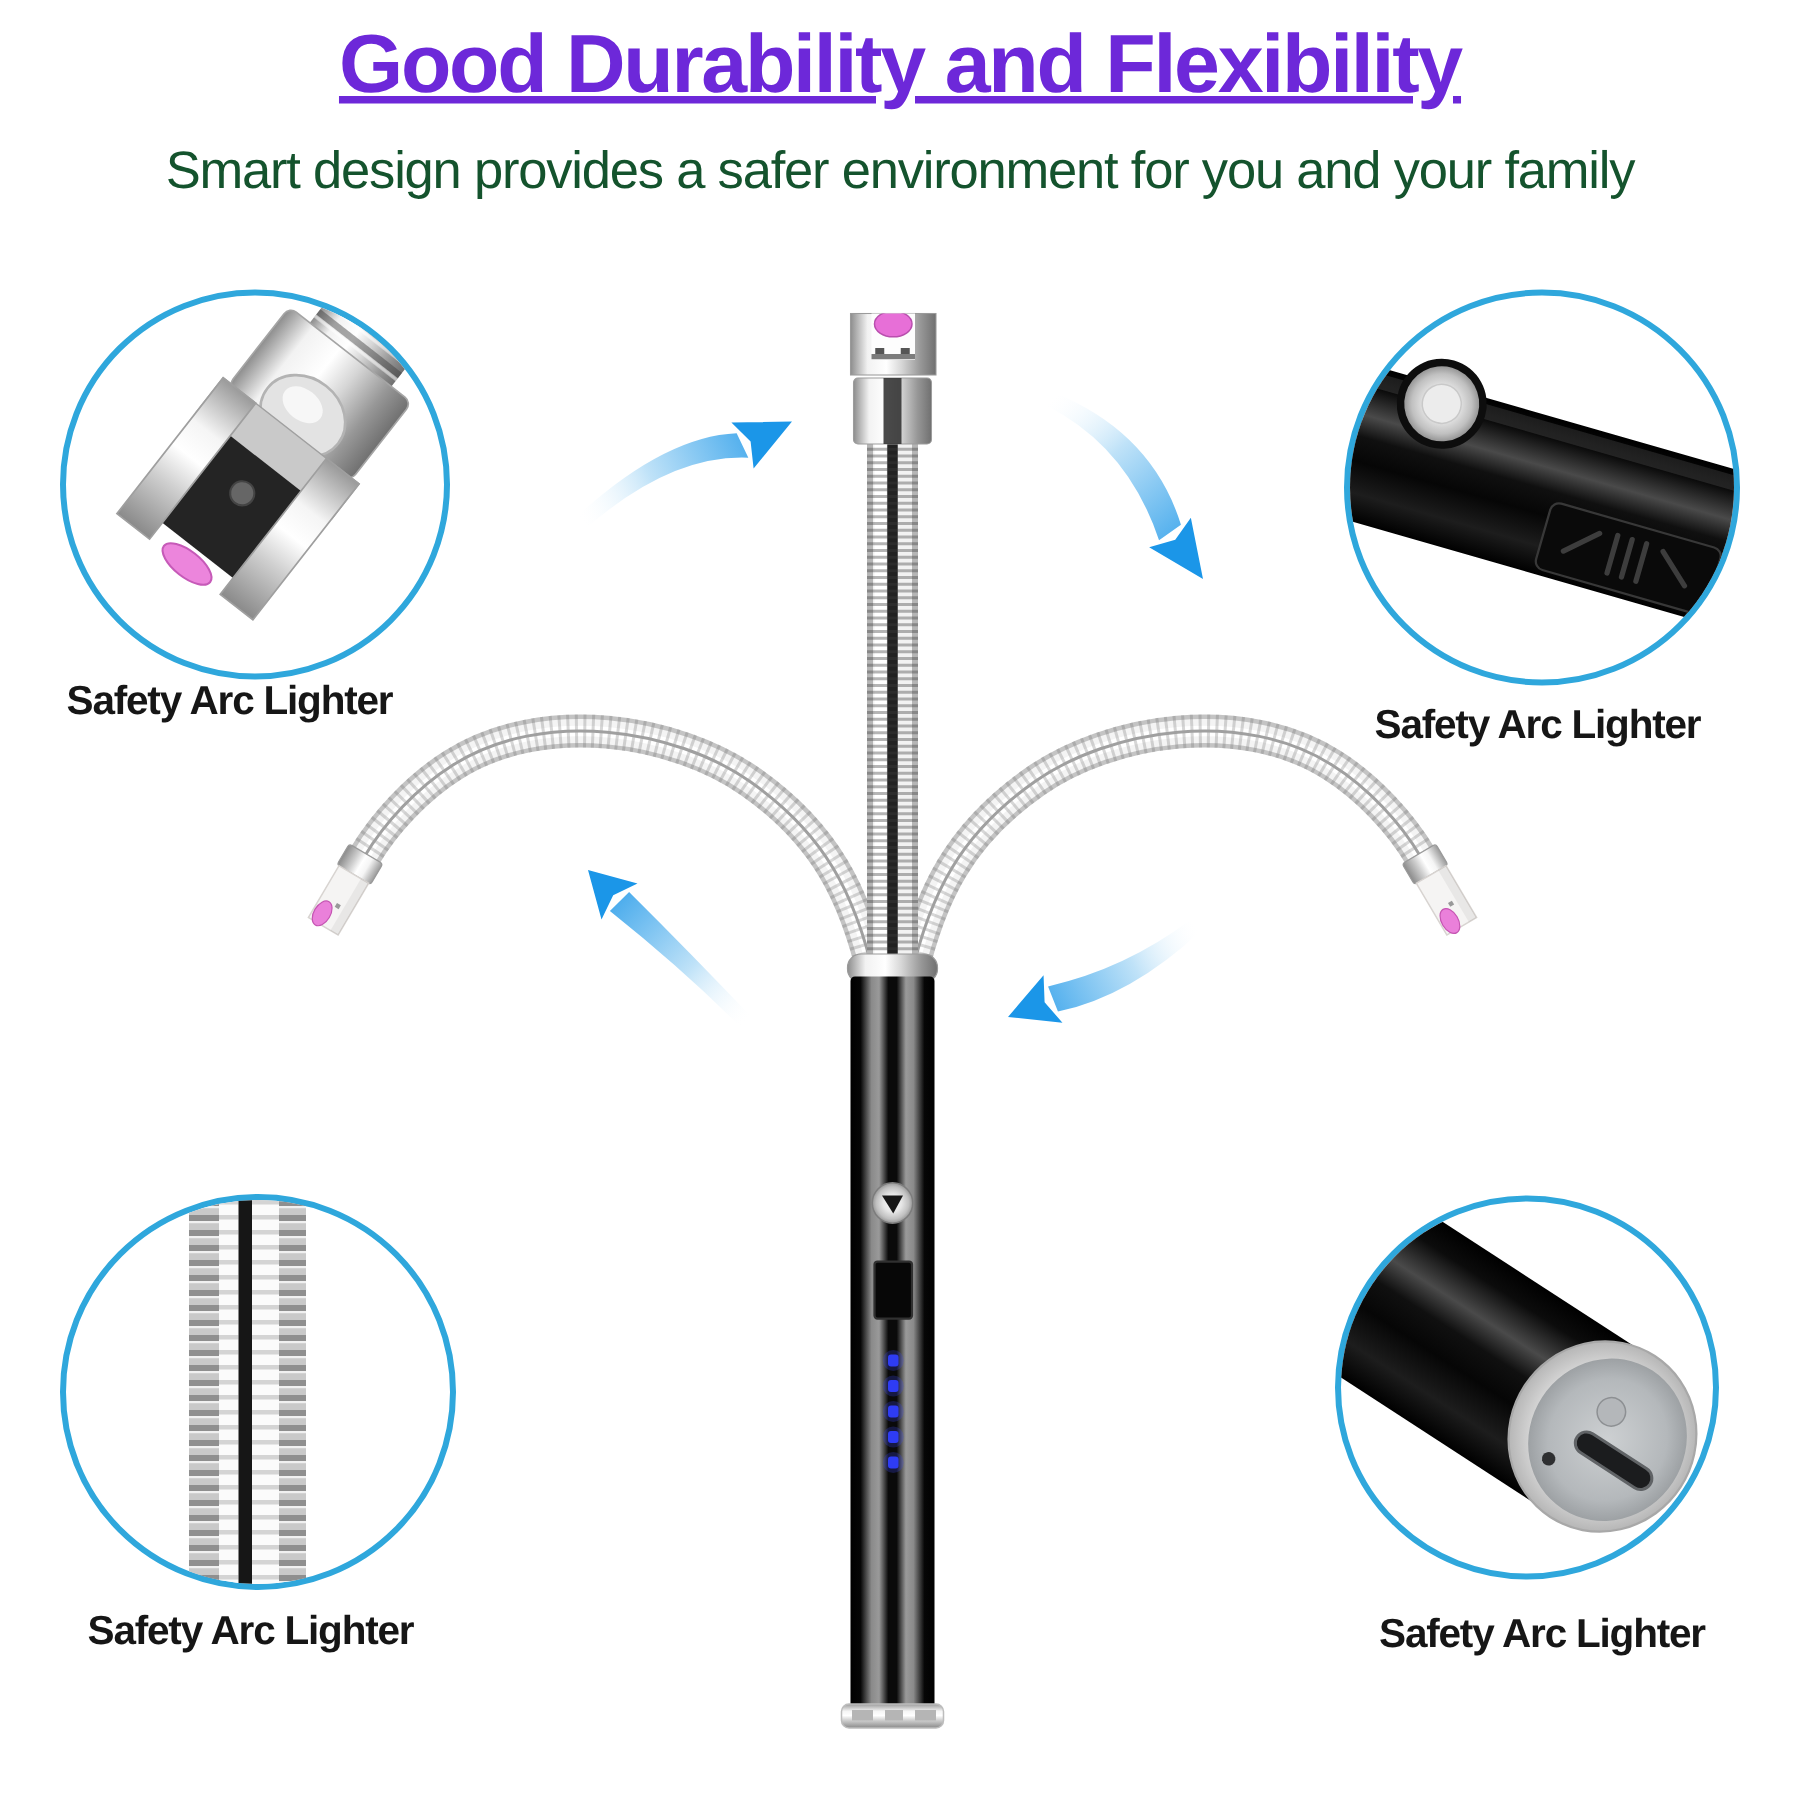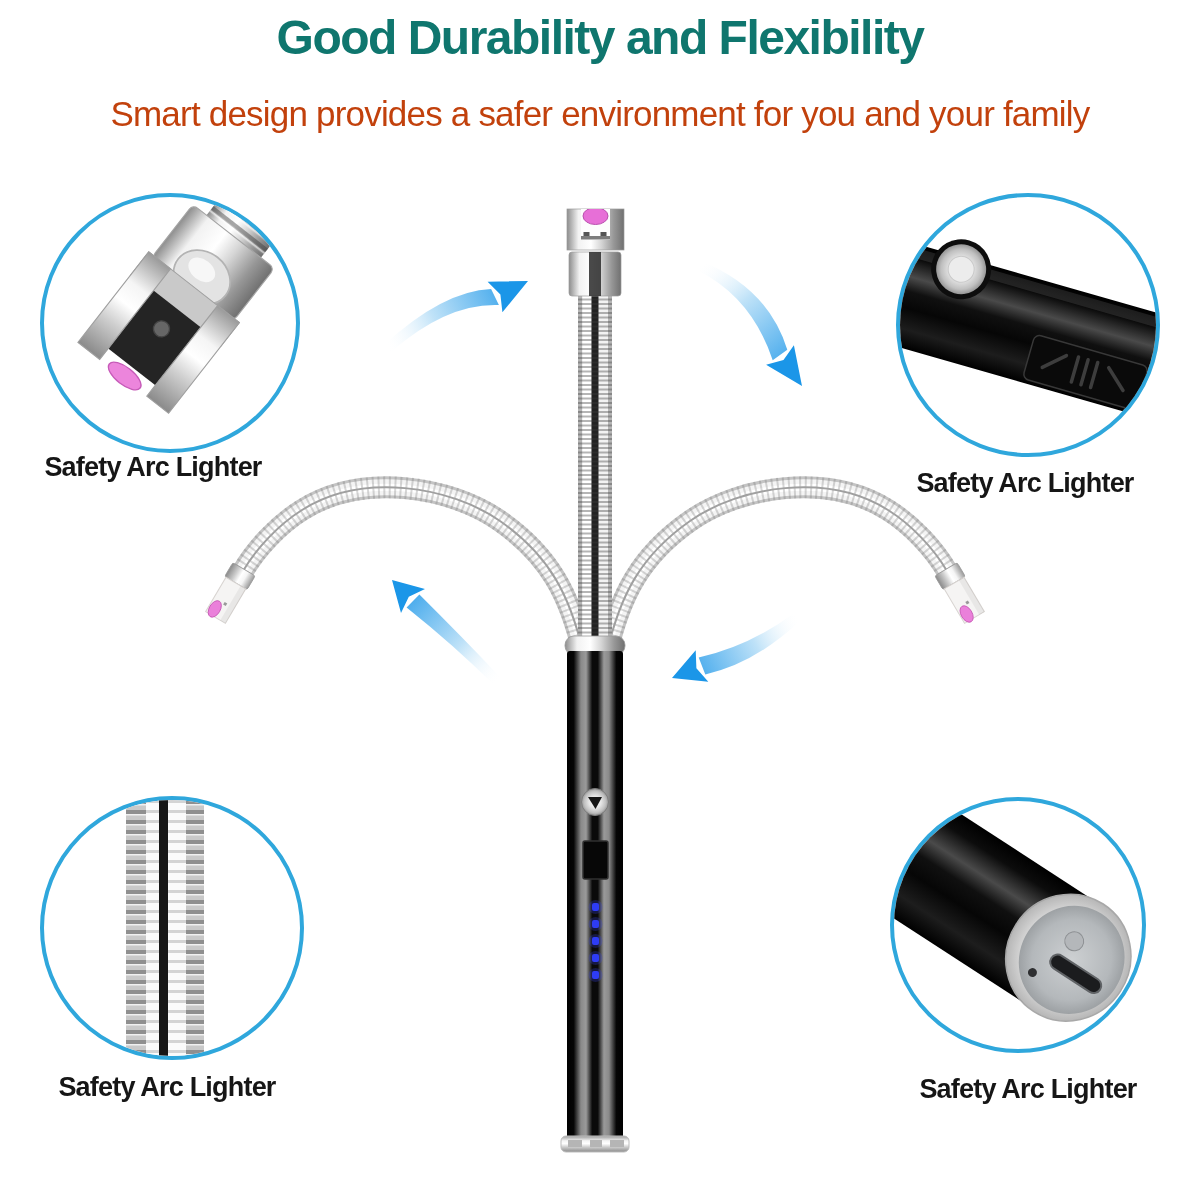--- a/index.html
+++ b/index.html
@@ -2,25 +2,25 @@
 <html><head>
 <meta charset="utf-8">
 <style>
   html,body { margin:0; padding:0; background:#ffffff; }
   .canvas {
     position:relative; width:1200px; height:1200px; background:#fff;
     overflow:hidden; font-family:"Liberation Sans", sans-serif;
   }
   .title {
     position:absolute; top:10px; left:0; width:1200px; text-align:center;
-    font-size:48px; font-weight:700; color:#0f766e; letter-spacing:-1.5px; margin:0;
+    font-size:55px; font-weight:700; color:#6d28d9; letter-spacing:-1.5px; margin:0;text-decoration:underline;
   }
   .subtitle {
     position:absolute; top:94px; left:0; width:1200px; text-align:center;
-    font-size:35px; font-weight:400; color:#c2410c; letter-spacing:-0.8px; margin:0;
+    font-size:35px; font-weight:400; color:#14532d; letter-spacing:-0.8px; margin:0;
   }
   .callout-label {
     position:absolute; width:240px; text-align:center;
     font-size:27px; font-weight:700; color:#161616; letter-spacing:-0.8px;
   }
   .lbl-tl { left:33px;  top:452px; }
   .lbl-tr { left:905px; top:468px; }
   .lbl-bl { left:47px;  top:1072px; }
   .lbl-br { left:908px; top:1074px; }
   svg.scene { position:absolute; left:0; top:0; }

